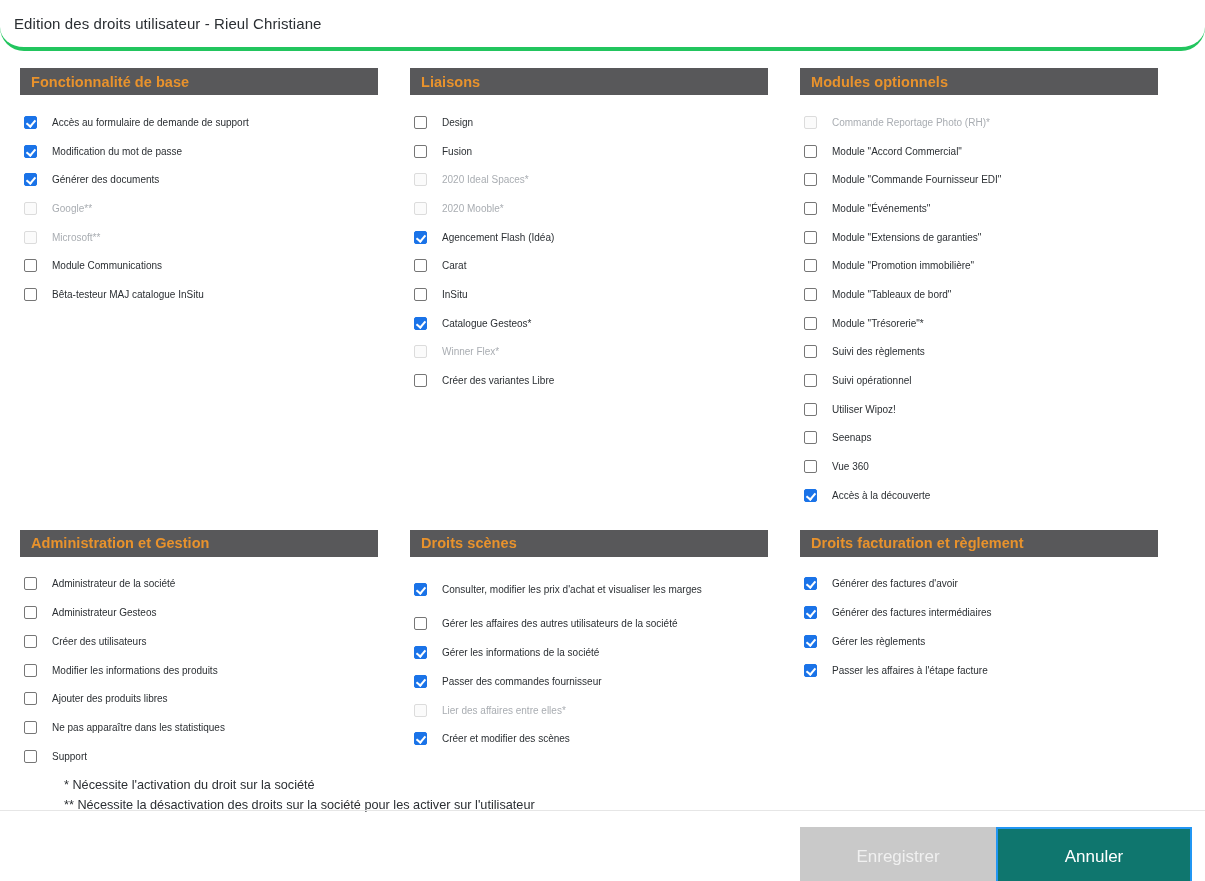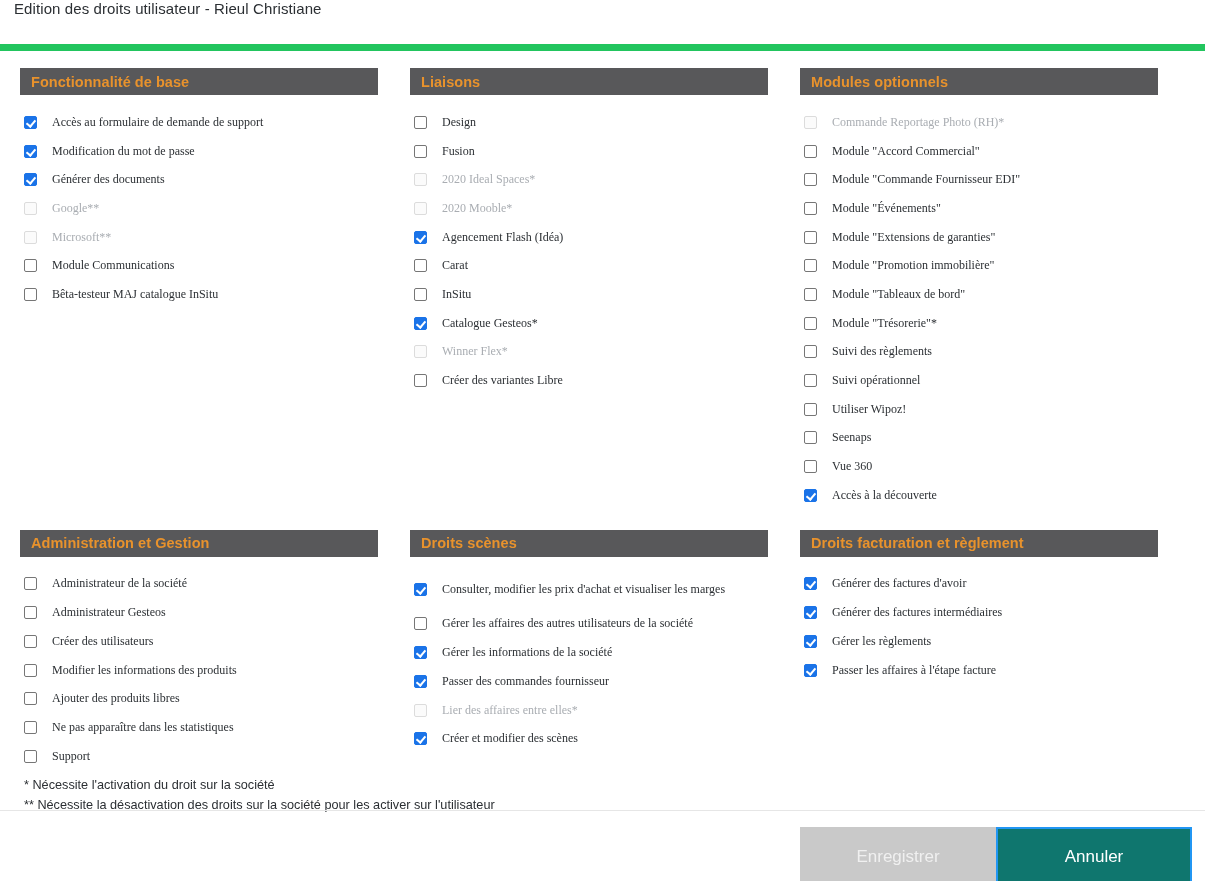--- a/index.html
+++ b/index.html
@@ -14,24 +14,25 @@
     font-family: "Liberation Sans", sans-serif;
     color: #1f2328;
     overflow: hidden;
     position: relative;
   }
 
   
   .titlebar {
     height: 51px;
     box-sizing: border-box;
-    border-bottom: 7px solid #22c55e;
+    border-bottom: 4px solid #22c55e;
     display: flex;
-    align-items: flex-start;
+    align-items: center;
     padding: 0 14px;
+    border-radius: 24px;
   }
   .titlebar-title {
     font-size: 15px;
     color: #2b2f33;
     letter-spacing: 0.1px;
   }
 
   
   .content {
     padding: 17px 0 0 0;
@@ -102,33 +103,33 @@
     height: 7px;
     border: solid #ffffff;
     border-width: 0 2px 2px 0;
     transform: rotate(40deg);
   }
   .cb-box.disabled {
     border-color: #dcdcdc;
     background: #fbfbfb;
   }
   .cb-label {
-    font-size: 12px;
+    font-size: 10px;
     color: #2b2f33;
     line-height: 19px;
-    font-family: Liberation Serif, serif;
   }
   .cb-label.disabled {
     color: #a9adb2;
   }
 
   
   .footnotes {
     padding-left: 24px;
     margin-top: 6px;
+    margin-left: 40px;
   }
   .footnote {
     font-size: 12.7px;
     color: #2b2f33;
     line-height: 19.5px;
   }
 
   
   .footer {
     position: absolute;

